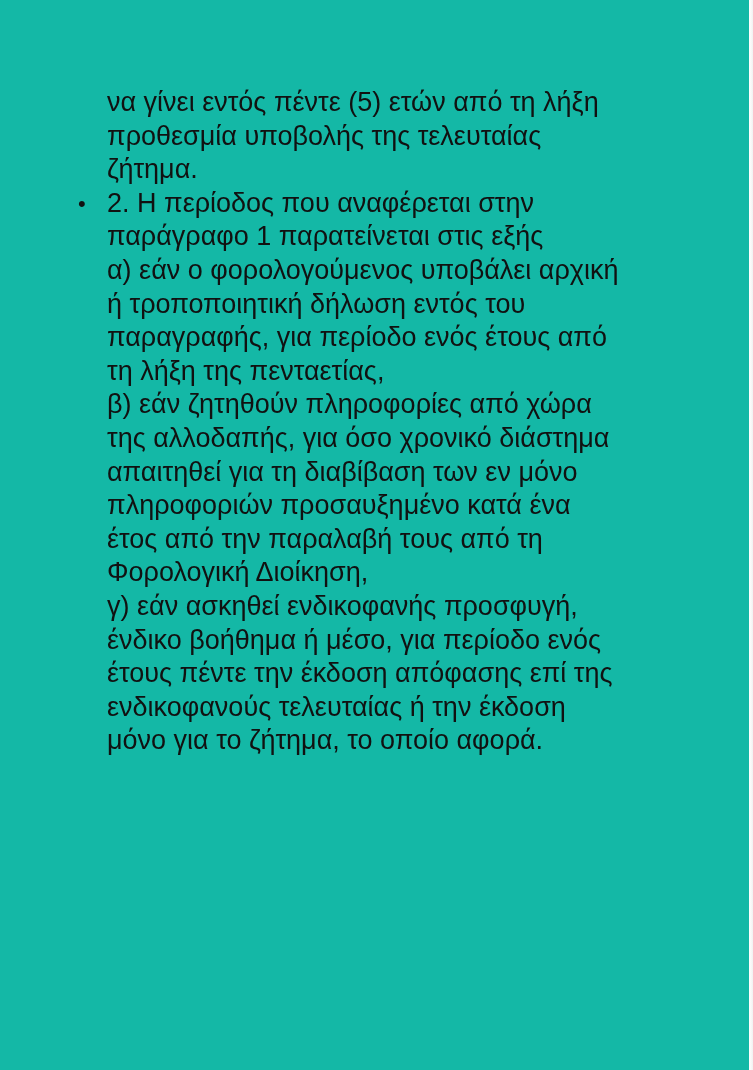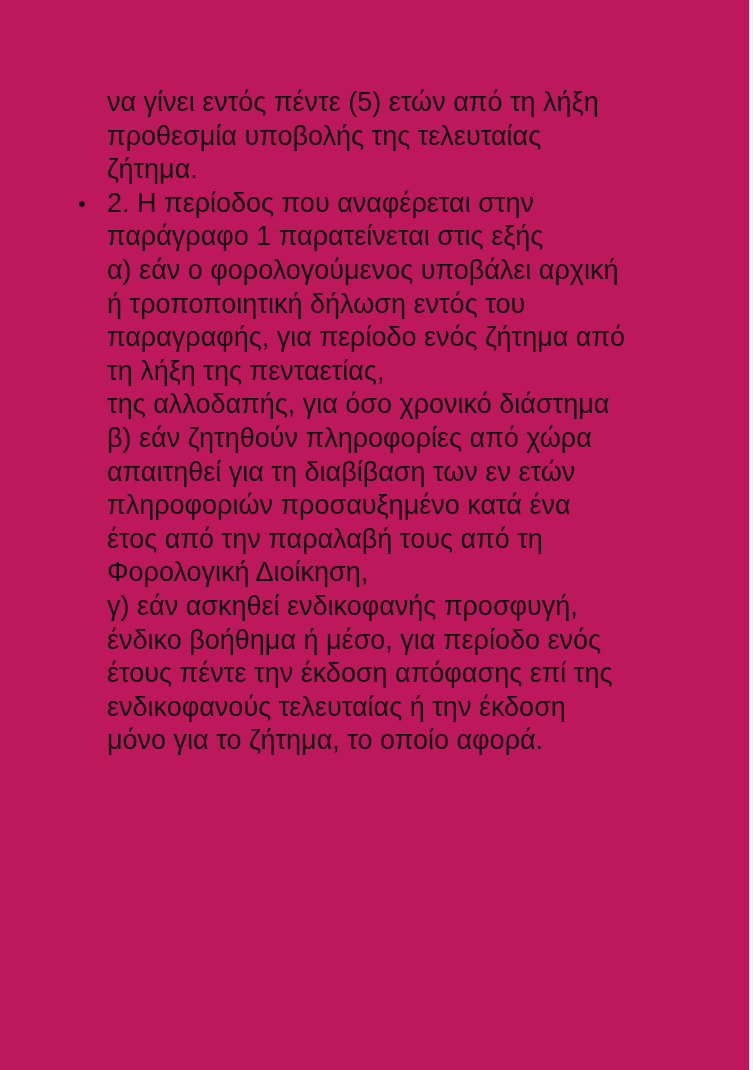--- a/index.html
+++ b/index.html
@@ -10,21 +10,21 @@
     body {
       width: 753px;
       height: 1070px;
       position: relative;
       overflow: hidden;
     }
     .page {
       position: absolute;
       left: 0; top: 0;
       width: 753px; height: 1070px;
-      background: #be185d;
+      background: #14b8a6;
     }
     .page-edge {
       position: absolute;
       right: 0; top: 0;
       width: 4px; height: 1070px;
       background: linear-gradient(to right, #ffffff, #f1f1f1);
     }
     .content {
       position: absolute;
       left: 107px;
@@ -66,28 +66,28 @@
       <span class="line">
         <span class="bullet">•</span>
         <span>2. Η περίοδος που αναφέρεται στην</span>
       </span>
       <span class="line">παράγραφο 1 παρατείνεται στις εξής</span>
     </div>
 
     <div>
       <span class="line">α) εάν ο φορολογούμενος υποβάλει αρχική</span>
       <span class="line">ή τροποποιητική δήλωση εντός του</span>
-      <span class="line">παραγραφής, για περίοδο ενός ζήτημα από</span>
+      <span class="line">παραγραφής, για περίοδο ενός έτους από</span>
       <span class="line">τη λήξη της πενταετίας,</span>
     </div>
 
     <div>
+      <span class="line">β) εάν ζητηθούν πληροφορίες από χώρα</span>
       <span class="line">της αλλοδαπής, για όσο χρονικό διάστημα</span>
-      <span class="line">β) εάν ζητηθούν πληροφορίες από χώρα</span>
-      <span class="line">απαιτηθεί για τη διαβίβαση των εν ετών</span>
+      <span class="line">απαιτηθεί για τη διαβίβαση των εν μόνο</span>
       <span class="line">πληροφοριών προσαυξημένο κατά ένα</span>
       <span class="line">έτος από την παραλαβή τους από τη</span>
       <span class="line">Φορολογική Διοίκηση,</span>
     </div>
 
     <div>
       <span class="line">γ) εάν ασκηθεί ενδικοφανής προσφυγή,</span>
       <span class="line">ένδικο βοήθημα ή μέσο, για περίοδο ενός</span>
       <span class="line">έτους πέντε την έκδοση απόφασης επί της</span>
       <span class="line">ενδικοφανούς τελευταίας ή την έκδοση</span>

